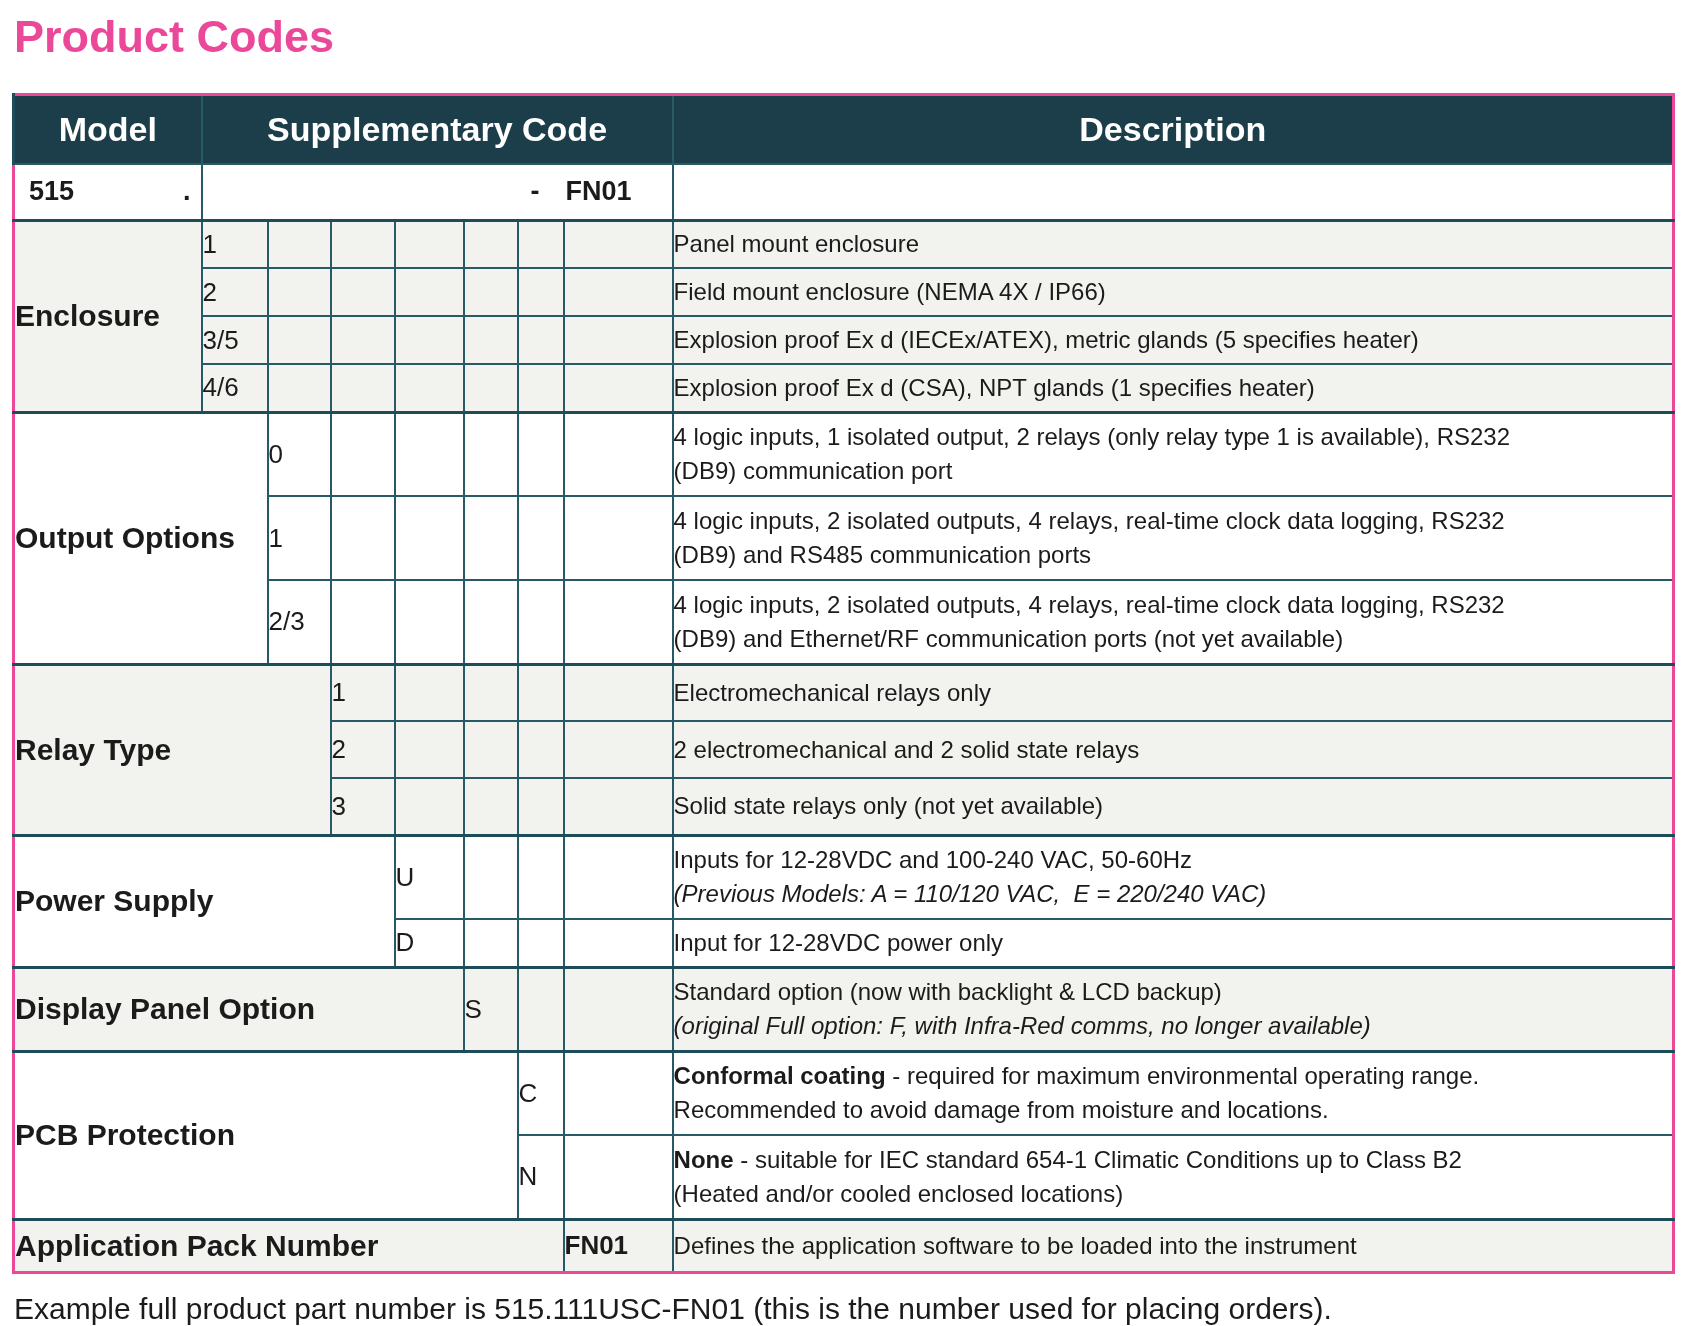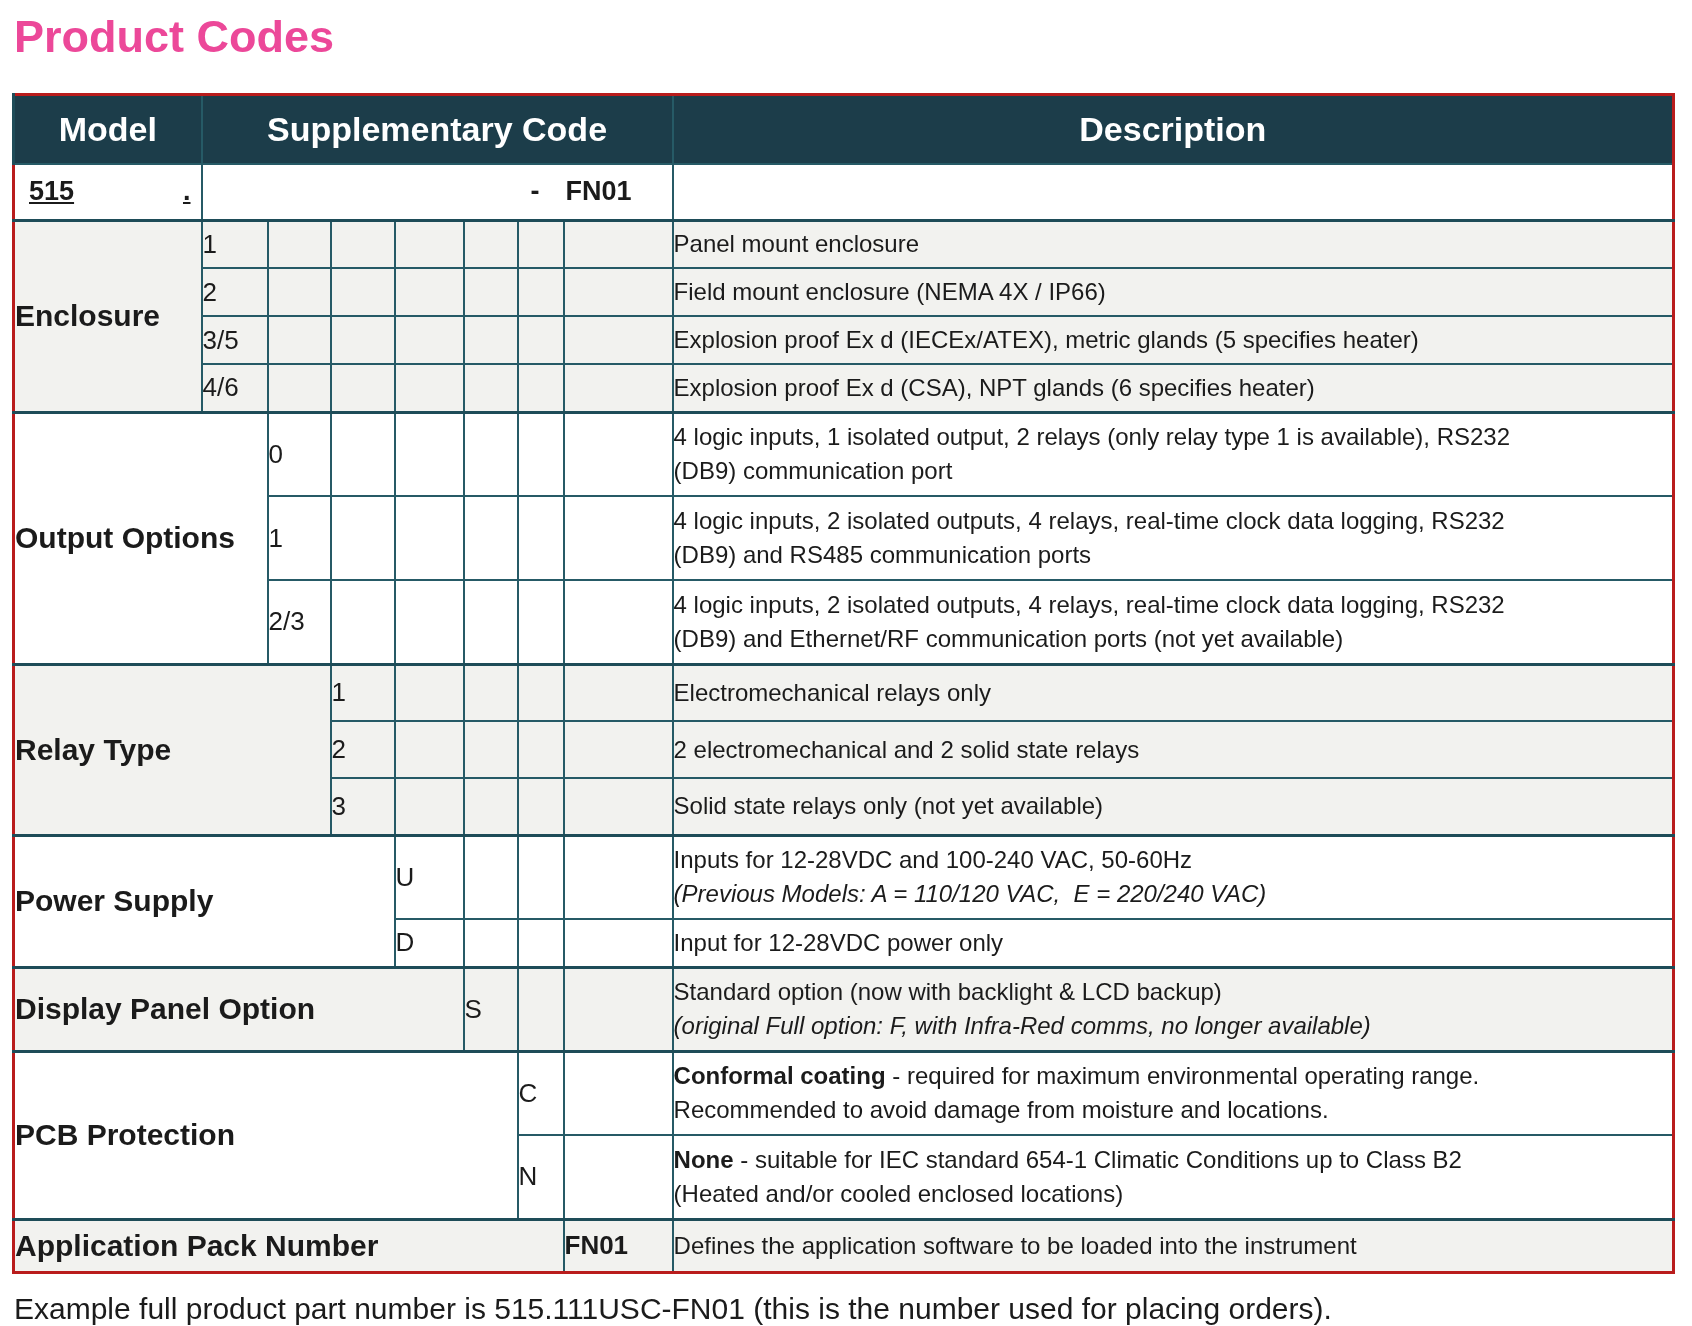--- a/index.html
+++ b/index.html
@@ -16,21 +16,21 @@
     font-size: 45px;
     font-weight: bold;
     color: #ec4899;
     line-height: 1.1;
   }
   table.codes {
     border-collapse: collapse;
     table-layout: fixed;
     width: 1660px;
     margin: 31px 0 0 12px;
-    border: 3px solid #b91c1c;
+    border: 3px solid #ec4899;
   }
   table.codes td, table.codes th {
     border: 2px solid #265a66;
     padding: 0;
     overflow: hidden;
   }
   th.hdr {
     background: #1c3d4a;
     color: #ffffff;
     font-size: 34px;
@@ -57,21 +57,21 @@
   }
   td.code.bold { font-weight: bold; }
   td.desc {
     font-size: 24px;
     line-height: 34px;
     padding: 4px 6px 4px 10px;
     vertical-align: middle;
   }
   .dline.it { font-style: italic; }
   .b { font-weight: bold; }
-  td.m515 { vertical-align: middle; text-decoration: underline; }
+  td.m515 { vertical-align: middle; }
   td.m515 .inner {
     display: flex;
     justify-content: space-between;
     align-items: baseline;
     font-size: 27px;
     font-weight: bold;
     padding: 0 10px 0 14px;
   }
   td.supcode { vertical-align: middle; }
   td.supcode .inner {
@@ -173,21 +173,21 @@
   </tr>
   <tr class="h48 shaded">
     <td class="code">4/6</td>
     <td></td>
         <td></td>
         <td></td>
         <td></td>
         <td></td>
         <td></td>
     <td class="desc">
-          <div class="dline">Explosion proof Ex d (CSA), NPT glands (6 specifies heater)</div>
+          <div class="dline">Explosion proof Ex d (CSA), NPT glands (1 specifies heater)</div>
         </td>
   </tr>
 
   <tr class="h84 sec-top">
     <td class="cat" rowspan="3" colspan="2">Output Options</td>
     <td class="code">0</td>
     <td></td>
         <td></td>
         <td></td>
         <td></td>

